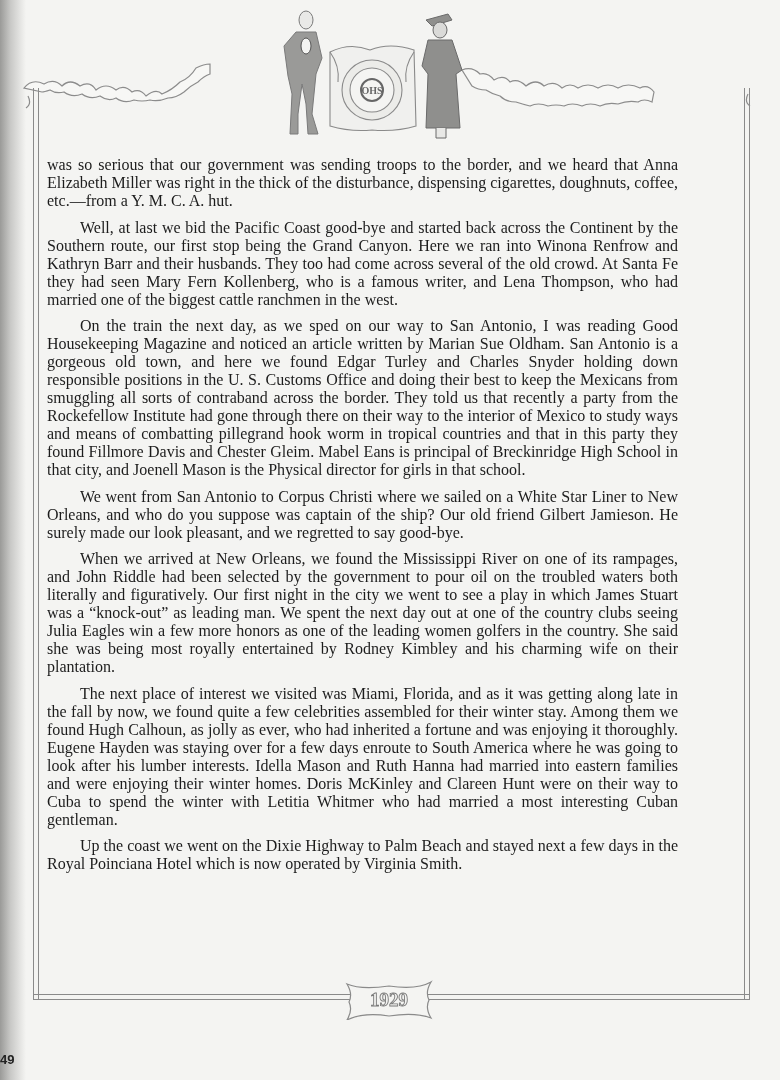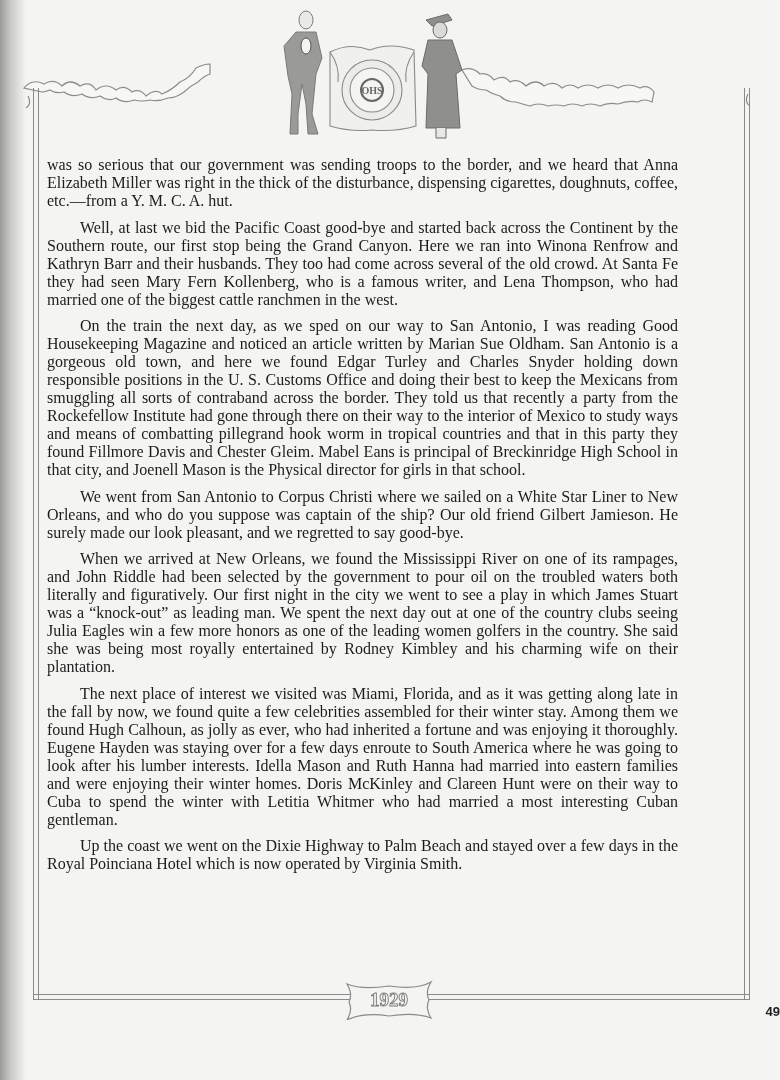--- a/index.html
+++ b/index.html
@@ -19,21 +19,21 @@
   }
   .frame-left { left: 33px; }
   .frame-right { left: 744px; }
   .frame-bottom {
     position: absolute; left: 33px; top: 994px; width: 716px; height: 4px;
     border-top: 1.3px solid #8a8a8a; border-bottom: 1.3px solid #8a8a8a;
   }
   .header-art { position: absolute; left: 0; top: 0; width: 780px; height: 150px; }
   .footer-badge { position: absolute; left: 339px; top: 978px; width: 100px; height: 42px; }
   .page-number {
-    position: absolute; left: 0; width: 780px; top: 1004px; text-align: right;
+    position: absolute; left: 0; width: 780px; top: 1052px; text-align: left;
     font-size: 13px; font-weight: bold; color: #222;
     font-family: "Liberation Sans", sans-serif;
   }
   .content {
     position: absolute; left: 47px; top: 156px; width: 631px;
     font-size: 16px; line-height: 18px; text-align: justify;
   }
   .content p { margin: 0 0 8.5px 0; text-indent: 33px; }
   .content p.cont { text-indent: 0; }
 </style>
@@ -73,21 +73,21 @@
 <div class="frame-right"></div>
 <div class="frame-bottom"></div>
 
 <main class="content">
   <p class="cont">was so serious that our government was sending troops to the border, and we heard that Anna Elizabeth Miller was right in the thick of the disturbance, dispensing cigarettes, doughnuts, coffee, etc.—from a Y. M. C. A. hut.</p>
   <p>Well, at last we bid the Pacific Coast good-bye and started back across the Continent by the Southern route, our first stop being the Grand Canyon.  Here we ran into Winona Renfrow and Kathryn Barr and their husbands.  They too had come across several of the old crowd.  At Santa Fe they had seen Mary Fern Kollenberg, who is a famous writer, and Lena Thompson, who had married one of the biggest cattle ranchmen in the west.</p>
   <p>On the train the next day, as we sped on our way to San Antonio, I was reading Good Housekeeping Magazine and noticed an article written by Marian Sue Oldham.  San Antonio is a gorgeous old town, and here we found Edgar Turley and Charles Snyder holding down responsible positions in the U. S. Customs Office and doing their best to keep the Mexicans from smuggling all sorts of contraband across the border.  They told us that recently a party from the Rockefellow Institute had gone through there on their way to the interior of Mexico to study ways and means of combatting pillegrand hook worm in tropical countries and that in this party they found Fillmore Davis and Chester Gleim.  Mabel Eans is principal of Breckinridge High School in that city, and Joenell Mason is the Physical director for girls in that school.</p>
   <p>We went from San Antonio to Corpus Christi where we sailed on a White Star Liner to New Orleans, and who do you suppose was captain of the ship?  Our old friend Gilbert Jamieson.  He surely made our look pleasant, and we regretted to say good-bye.</p>
   <p>When we arrived at New Orleans, we found the Mississippi River on one of its rampages, and John Riddle had been selected by the government to pour oil on the troubled waters both literally and figuratively.  Our first night in the city we went to see a play in which James Stuart was a “knock-out” as leading man.  We spent the next day out at one of the country clubs seeing Julia Eagles win a few more honors as one of the leading women golfers in the country.  She said she was being most royally entertained by Rodney Kimbley and his charming wife on their plantation.</p>
   <p>The next place of interest we visited was Miami, Florida, and as it was getting along late in the fall by now, we found quite a few celebrities assembled for their winter stay.  Among them we found Hugh Calhoun, as jolly as ever, who had inherited a fortune and was enjoying it thoroughly.  Eugene Hayden was staying over for a few days enroute to South America where he was going to look after his lumber interests.  Idella Mason and Ruth Hanna had married into eastern families and were enjoying their winter homes.  Doris McKinley and Clareen Hunt were on their way to Cuba to spend the winter with Letitia Whitmer who had married a most interesting Cuban gentleman.</p>
-  <p>Up the coast we went on the Dixie Highway to Palm Beach and stayed over a few days in the Royal Poinciana Hotel which is now operated by Virginia Smith.</p>
+  <p>Up the coast we went on the Dixie Highway to Palm Beach and stayed next a few days in the Royal Poinciana Hotel which is now operated by Virginia Smith.</p>
 </main>
 
 <svg class="footer-badge" viewBox="0 0 100 42" xmlns="http://www.w3.org/2000/svg">
   <path d="M8 6 q14 6 42 2 q28 4 42 -4 q-6 10 -2 18 q-4 8 2 18 q-16 -6 -42 -2 q-26 -4 -42 4 q6 -10 2 -18 q4 -8 -2 -18 z" fill="#f4f4f2" stroke="#8a8a8a" stroke-width="1.2"></path>
   <text x="50" y="28" text-anchor="middle" font-size="19" font-family="Liberation Serif, serif" font-weight="bold" fill="#f4f4f2" stroke="#7a7a7a" stroke-width="0.9">1929</text>
 </svg>
 
 <div class="page-number">49</div>
 
 </body></html>

